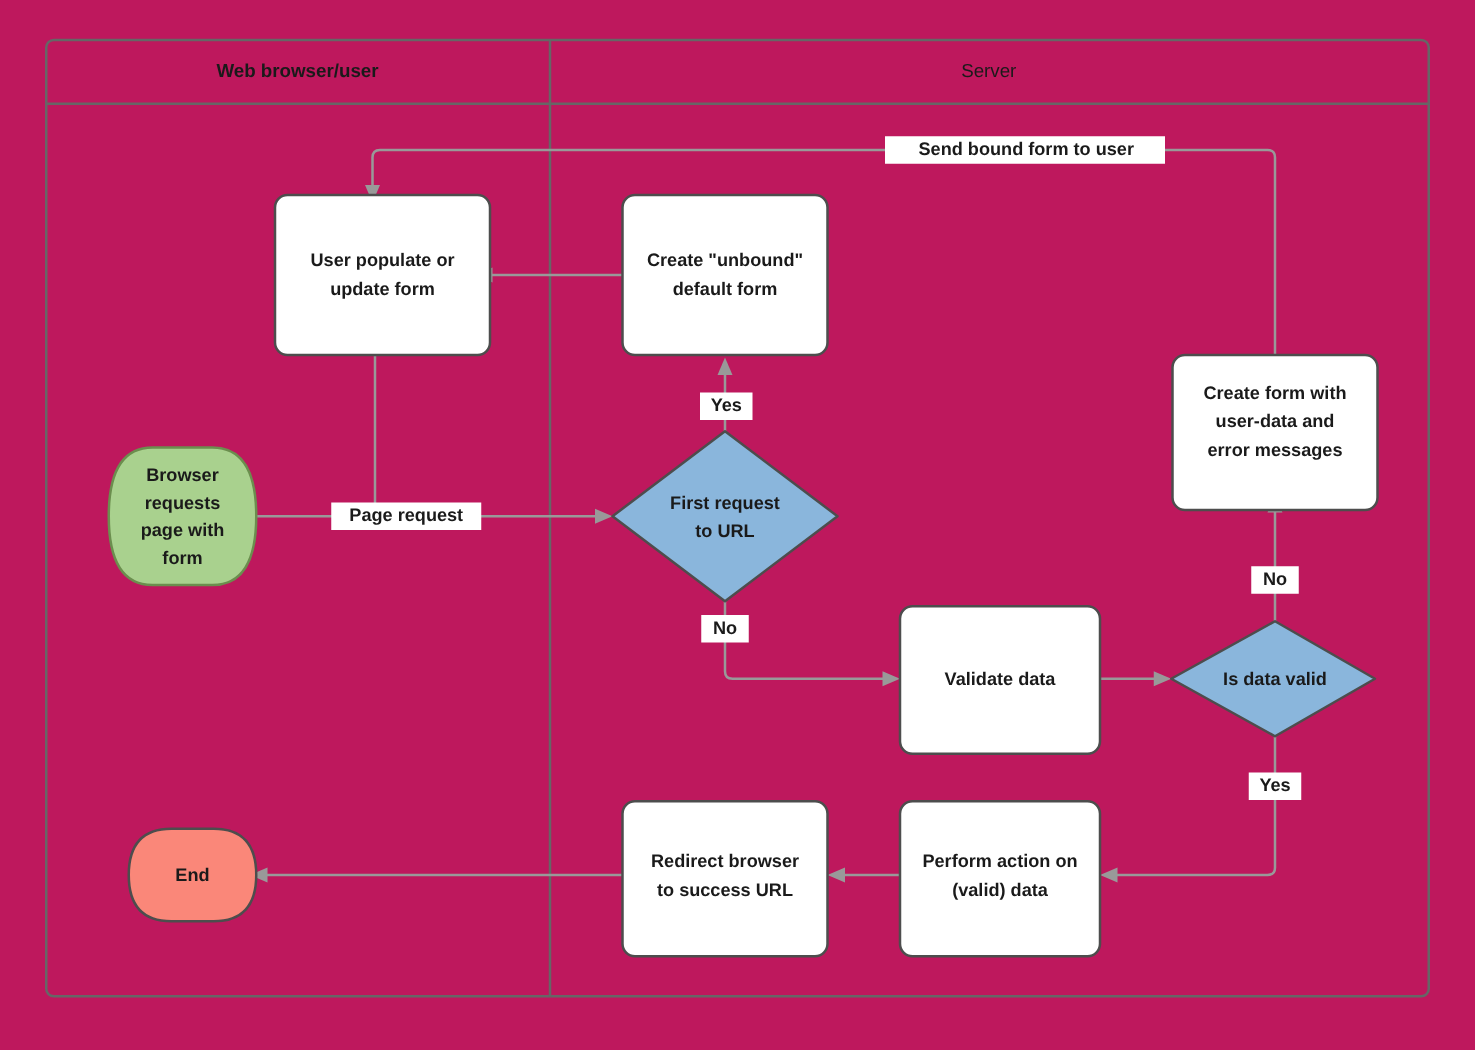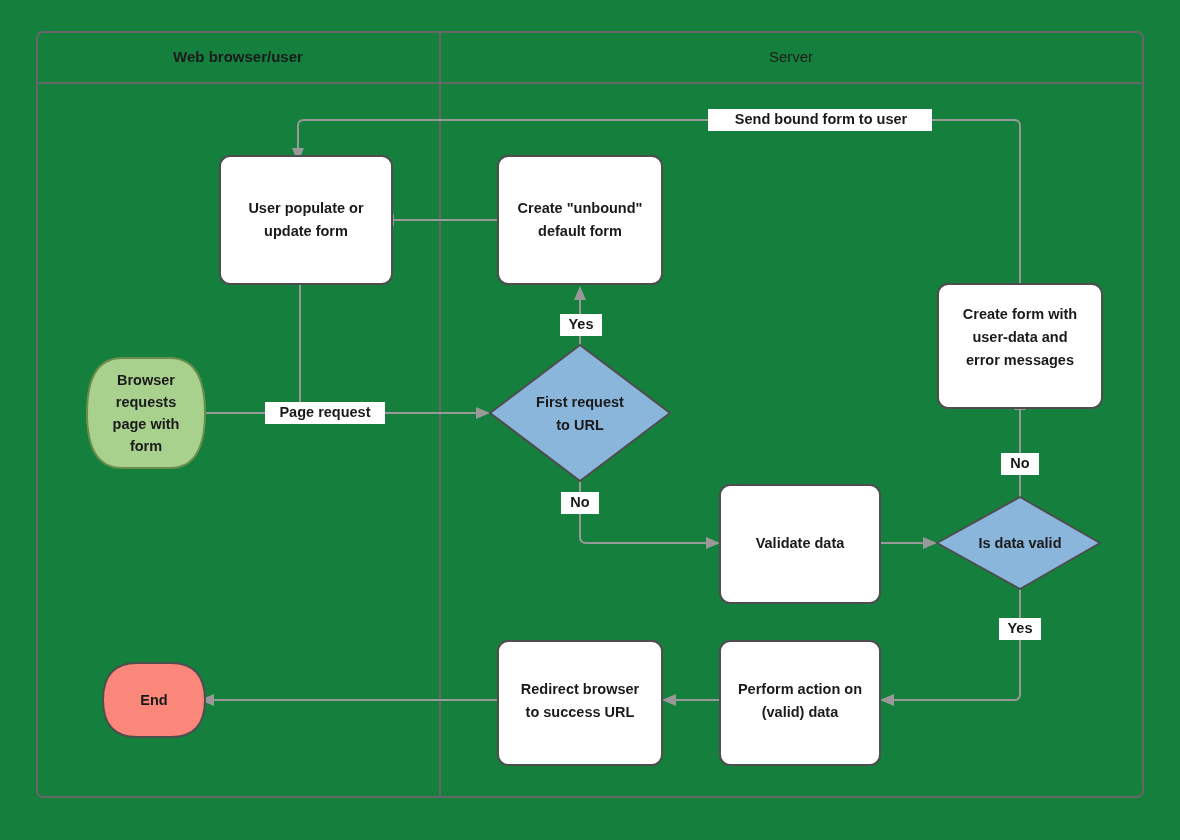--- a/index.html
+++ b/index.html
@@ -8,21 +8,21 @@
     padding: 0;
     background: #ffffff;
   }
   body {
     font-family: "Liberation Sans", sans-serif;
   }
   #canvas {
     position: relative;
     width: 1180px;
     height: 840px;
-    background: #15803d;
+    background: #be185d;
     overflow: hidden;
   }
   svg#diagram {
     position: absolute;
     left: 0;
     top: 0;
     width: 1180px;
     height: 840px;
     display: block;
   }

